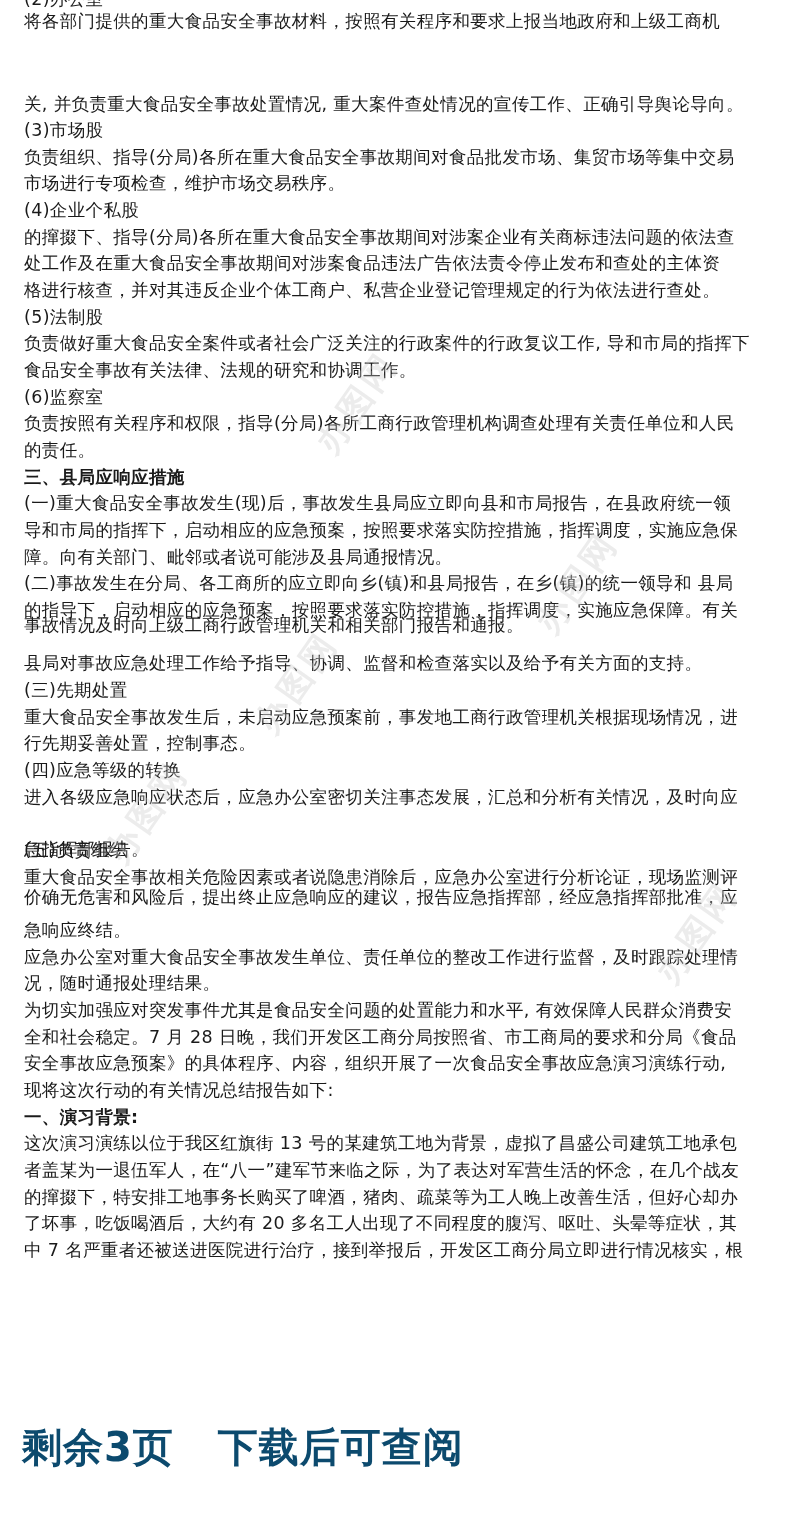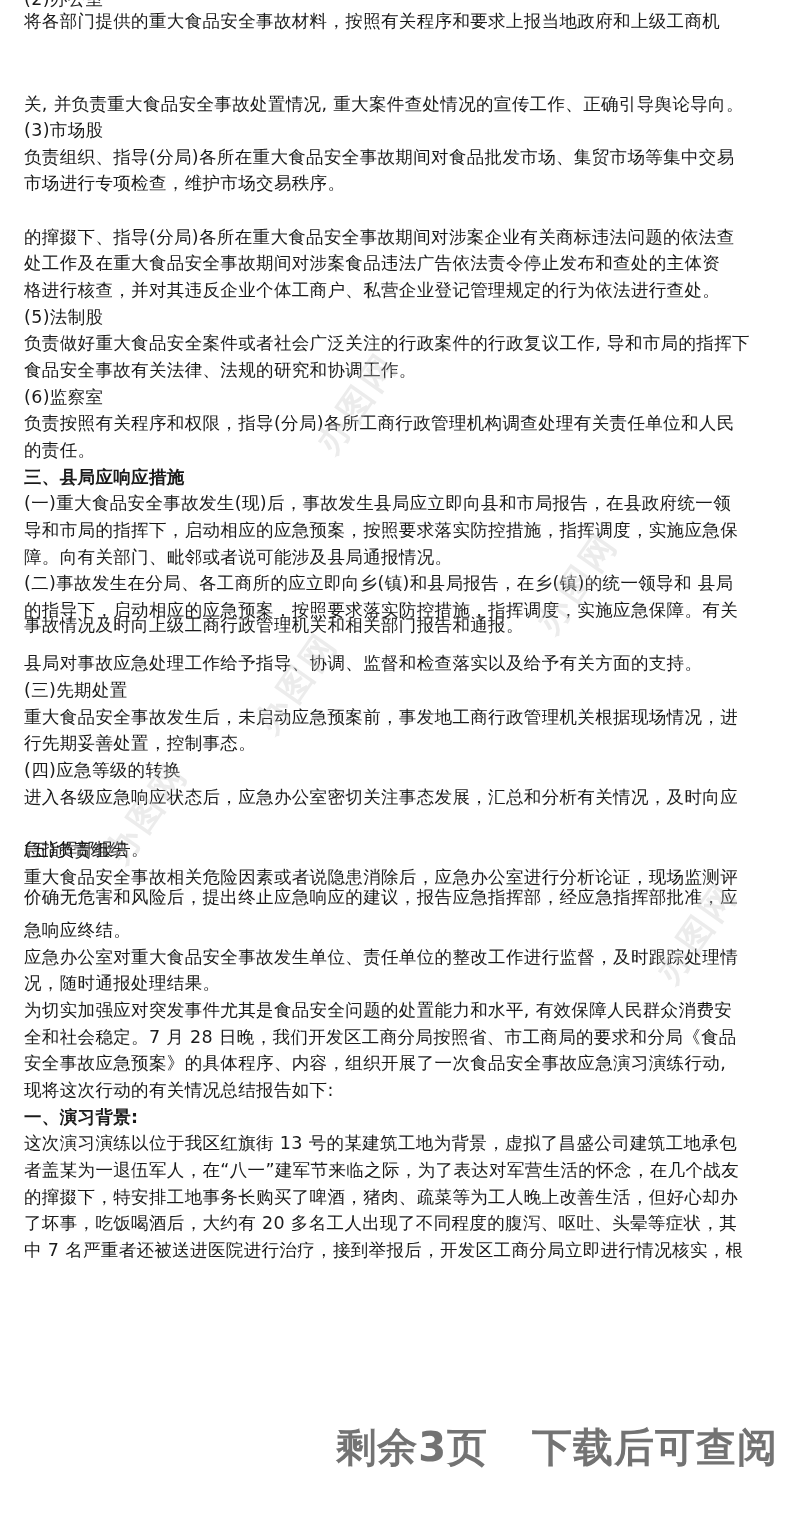--- a/index.html
+++ b/index.html
@@ -6,36 +6,37 @@
   body { width: 800px; height: 1526px; position: relative; overflow: hidden;
          font-family: "DejaVu Sans", "Liberation Sans", sans-serif; color: #1a1a1a; }
   .doc { position: absolute; left: 0; top: 0; width: 664px; height: 1526px; }
   .line { position: absolute; left: 24px; width: 756px; font-size: 17.5px; line-height: 26px;
           white-space: nowrap; overflow: hidden; letter-spacing: 0.35px; }
   .line.bold { font-weight: bold; }
   .cut { top: -14px; }
   .watermark { position: absolute; color: rgba(200,200,200,0.35); font-size: 34px;
                transform: rotate(-55deg); pointer-events: none; font-weight: bold;
                white-space: nowrap; letter-spacing: 4px; }
-  .footer { position: absolute; left: 0; top: 1420px; width: 800px; text-align: right;
-            font-size: 40px; font-weight: bold; color: #737373; letter-spacing: 1px; }
+  .footer { position: absolute; left: 0; top: 1420px; width: 800px; text-align: left;
+            font-size: 40px; font-weight: bold; color: #0c4a6e; letter-spacing: 1px; }
   .footer span { margin: 0 22px; }
 </style>
 </head>
 <body>
 
 <div class="doc">
   <div class="line cut">(2)办公室</div>
 
   <div class="line" style="top:8px">将各部门提供的重大食品安全事故材料，按照有关程序和要求上报当地政府和上级工商机</div>
 
   <div class="line" style="top:91px">关, 并负责重大食品安全事故处置情况, 重大案件查处情况的宣传工作、正确引导舆论导向。</div>
   <div class="line" style="top:117px">(3)市场股</div>
   <div class="line" style="top:144px">负责组织、指导(分局)各所在重大食品安全事故期间对食品批发市场、集贸市场等集中交易</div>
   <div class="line" style="top:170px">市场进行专项检查，维护市场交易秩序。</div>
+  <div class="line" style="top:197px">(4)企业个私股</div>
   <div class="line" style="top:224px">的撺掇下、指导(分局)各所在重大食品安全事故期间对涉案企业有关商标违法问题的依法查</div>
   <div class="line" style="top:250px">处工作及在重大食品安全事故期间对涉案食品违法广告依法责令停止发布和查处的主体资</div>
   <div class="line" style="top:277px">格进行核查，并对其违反企业个体工商户、私营企业登记管理规定的行为依法进行查处。</div>
   <div class="line" style="top:304px">(5)法制股</div>
   <div class="line" style="top:330px">负责做好重大食品安全案件或者社会广泛关注的行政案件的行政复议工作, 导和市局的指挥下</div>
   <div class="line" style="top:357px">食品安全事故有关法律、法规的研究和协调工作。</div>
   <div class="line" style="top:384px">(6)监察室</div>
   <div class="line" style="top:410px">负责按照有关程序和权限，指导(分局)各所工商行政管理机构调查处理有关责任单位和人民</div>
   <div class="line" style="top:437px">的责任。</div>
   <div class="line" style="top:490px">(一)重大食品安全事故发生(现)后，事故发生县局应立即向县和市局报告，在县政府统一领</div>

